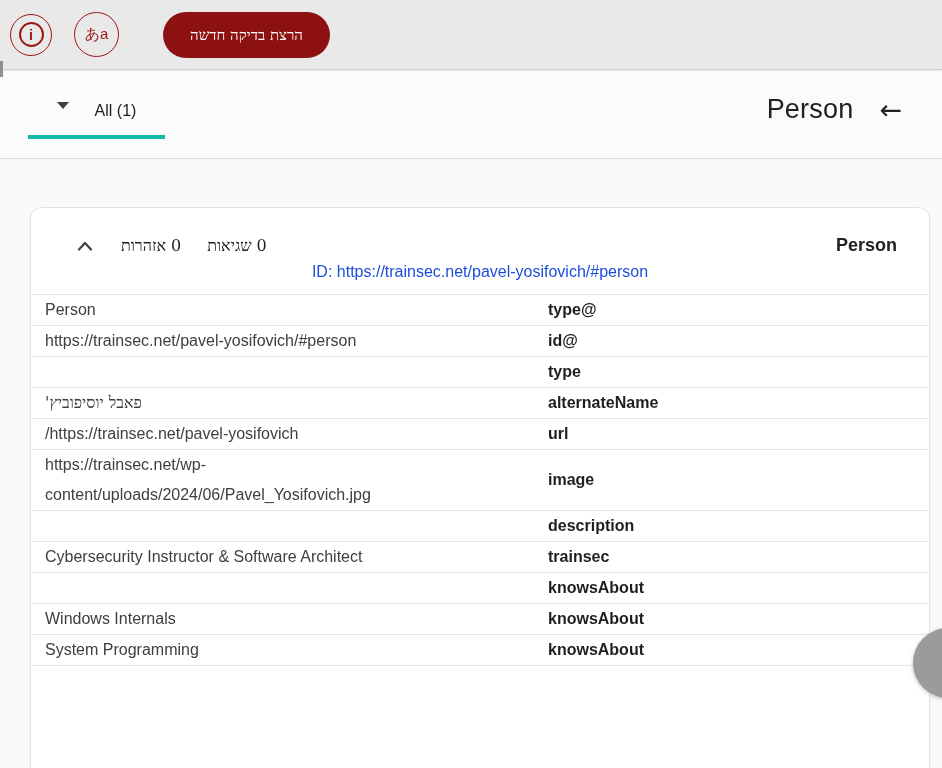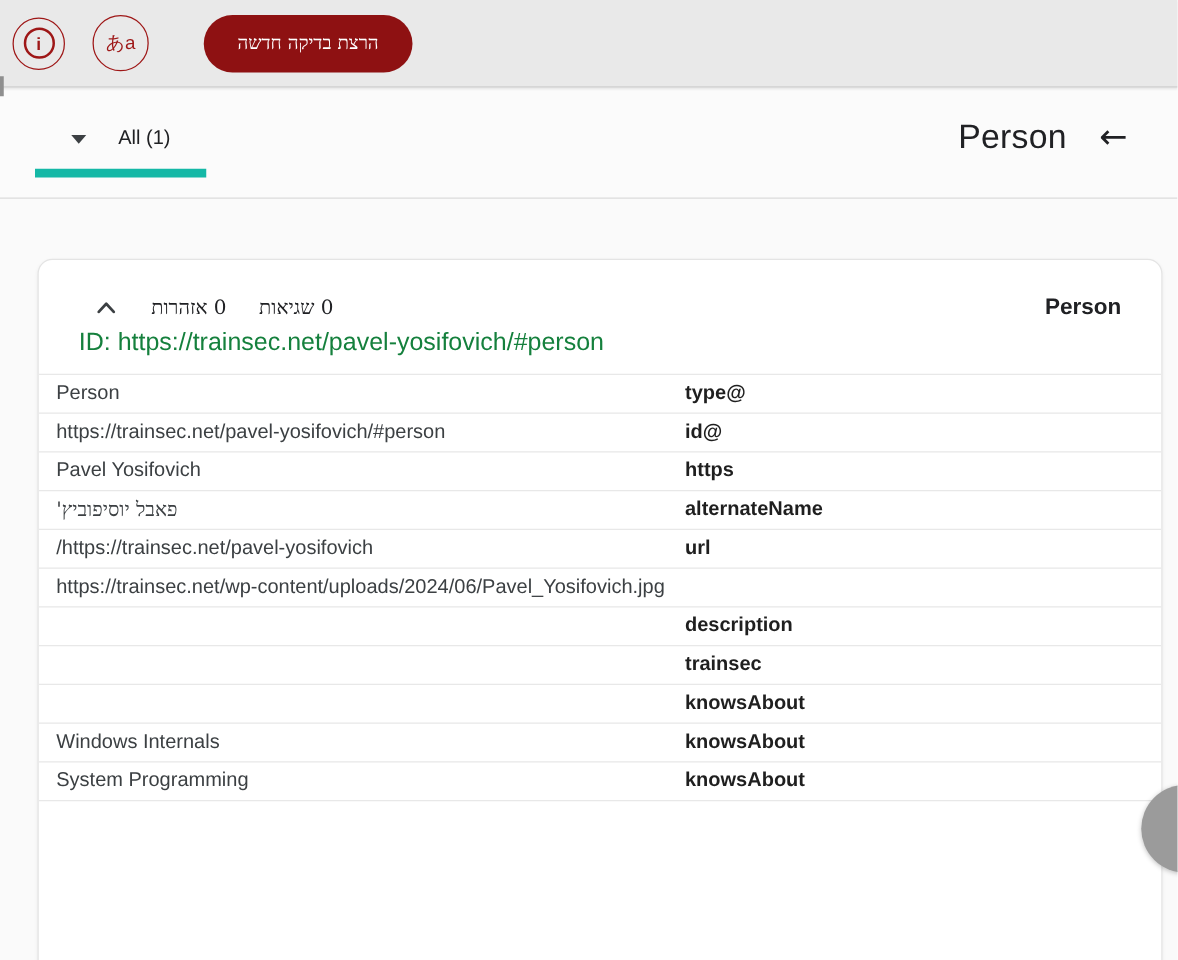--- a/index.html
+++ b/index.html
@@ -39,23 +39,23 @@
     font-size:15px; cursor:pointer;
   }
 
   
   .subheader {
     position:absolute; top:70px; left:0; width:942px; height:89px;
     background:#fbfbfb; border-bottom:1px solid #dcdcdc;
   }
   .filter {
     position:absolute; left:28px; top:32px; width:137px;
-    display:flex; align-items:center; gap:26px; direction:rtl;
+    display:flex; align-items:flex-start; gap:26px; direction:rtl;
     justify-content:center; padding-bottom:15px;
-    border-bottom:7px solid #14b8a6; cursor:pointer;
+    border-bottom:4px solid #14b8a6; cursor:pointer;
   }
   .filter-label { font-size:16px; font-weight:500; color:#202124; direction:ltr; }
   .tri-down {
     width:0; height:0;
     border-left:6px solid transparent; border-right:6px solid transparent;
     border-top:7px solid #3c4043;
   }
   .heading { position:absolute; right:40px; top:24px; display:flex; align-items:center; gap:26px; }
   .page-title { font-size:27px; font-weight:400; color:#202124; letter-spacing:.2px; }
   .back-arrow { font-size:27px; color:#202124; cursor:pointer; line-height:1;
@@ -69,22 +69,22 @@
   }
   .card-header {
     direction:rtl;
     display:flex; justify-content:space-between; align-items:center;
     padding:27px 32px 0 44px;
   }
   .card-title { font-size:18px; font-weight:700; color:#202124; }
   .stats { display:flex; align-items:center; gap:26px; font-size:16px; color:#202124; }
   .collapse-btn { background:none; border:none; cursor:pointer; padding:2px; display:flex; }
   .card-id {
-    direction:rtl; text-align:left;
-    padding:7px 32px 13px; font-size:20px; color:#15803d;
+    direction:rtl; text-align:center;
+    padding:7px 32px 13px; font-size:16px; color:#1d4ed8;
   }
   .table { border-top:1px solid #e8e8e8; }
   .trow { display:flex; align-items:center; direction:rtl; border-bottom:1px solid #e8e8e8; }
   .tkey {
     flex:0 0 381px; text-align:left; direction:rtl;
     font-weight:700; font-size:16px; color:#1f1f1f; line-height:30px;margin-left:25px;
   }
   .tval {
     flex:1 1 auto; text-align:left; direction:rtl;
     font-size:16px; color:#3c4043; line-height:30px;
@@ -146,44 +146,45 @@
     <div class="tkey">@type</div>
     <div class="tval">Person</div>
   </div>
 
   <div class="trow">
     <div class="tkey">@id</div>
     <div class="tval">https://trainsec.net/pavel-yosifovich/#person</div>
   </div>
 
   <div class="trow">
-    <div class="tkey">https</div>
-    <div class="tval">Pavel Yosifovich</div>
+    <div class="tkey">type</div>
   </div>
 
   <div class="trow">
     <div class="tkey">alternateName</div>
     <div class="tval hebrew-serif">פאבל יוסיפוביץ'</div>
   </div>
 
   <div class="trow">
     <div class="tkey">url</div>
     <div class="tval">https://trainsec.net/pavel-yosifovich/</div>
   </div>
 
   <div class="trow">
+    <div class="tkey">image</div>
     <div class="tval">https://trainsec.net/wp-content/uploads/2024/06/Pavel_Yosifovich.jpg</div>
   </div>
 
   <div class="trow">
     <div class="tkey">description</div>
   </div>
 
   <div class="trow">
     <div class="tkey">trainsec</div>
+    <div class="tval">Cybersecurity Instructor &amp; Software Architect</div>
   </div>
 
   <div class="trow">
     <div class="tkey">knowsAbout</div>
   </div>
 
   <div class="trow">
     <div class="tkey">knowsAbout</div>
     <div class="tval">Windows Internals</div>
   </div>

